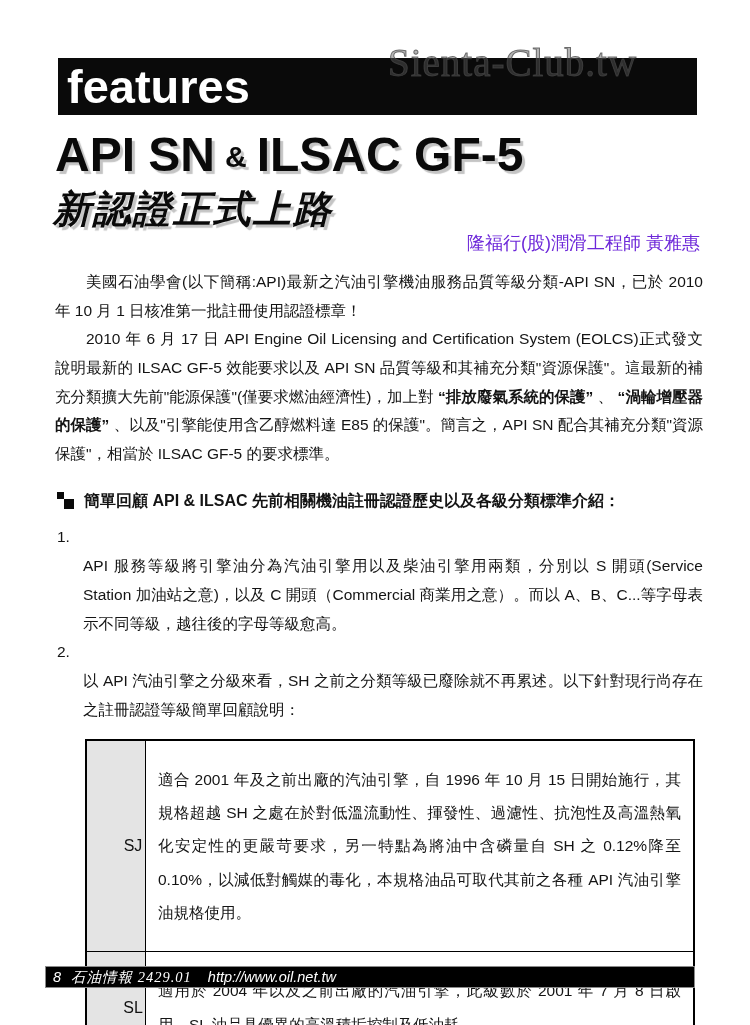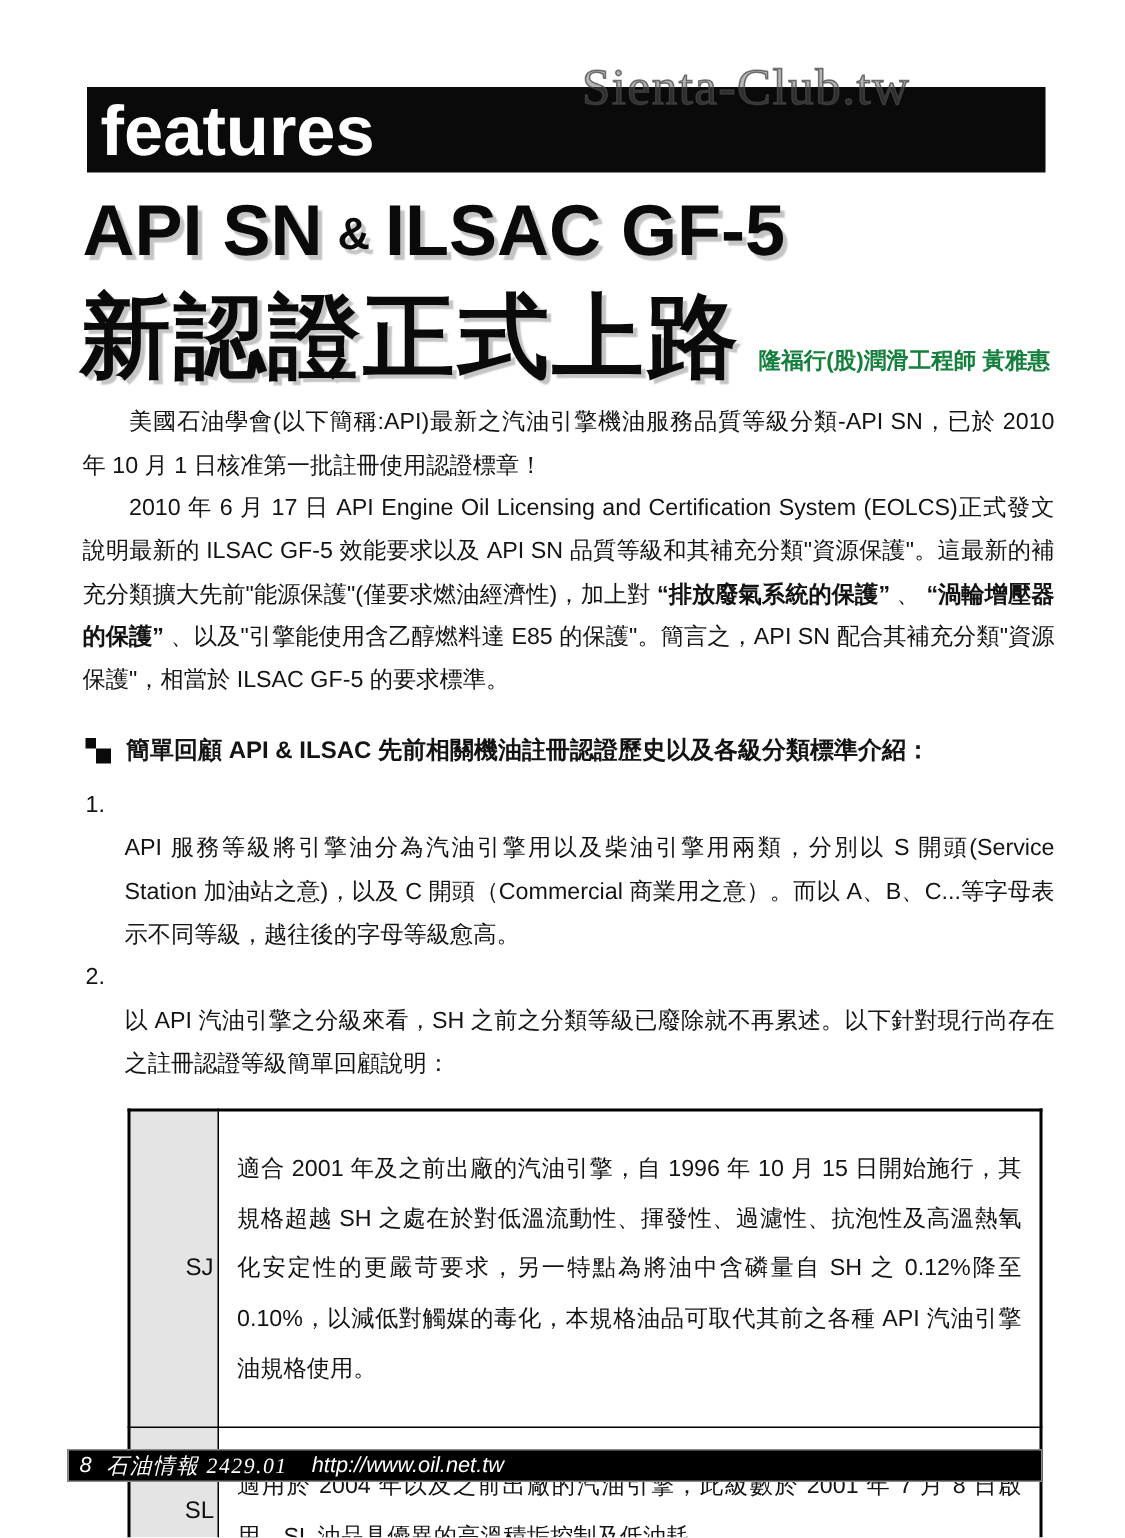--- a/index.html
+++ b/index.html
@@ -23,47 +23,48 @@
     color:#ffffff;
     font-weight:bold;
     font-size:47px;
     line-height:57px;
     padding-left:9px;
     letter-spacing:0px;
   }
   .watermark {
     position:absolute; left:388px; top:40px;
     font-family:"Liberation Serif","DejaVu Serif",serif;
-    font-size:34px;
+    font-size:39px;
     font-weight:normal;
     color:rgba(90,90,90,0.45);
     -webkit-text-stroke:1px rgba(70,70,70,0.75);
     letter-spacing:1px;
     white-space:nowrap;
     z-index:3;
   }
 
   
   .title-en {
     position:absolute; left:55px; top:127px;
     font-size:48px; font-weight:bold; color:#0a0a0a;
     text-shadow:3px 3px 1px #c4c4c4;
     white-space:nowrap;
   }
   .title-en .amp { font-size:30px; margin:0 10px; vertical-align:4px; }
   .title-cjk {
     position:absolute; left:53px; top:184px;
-    font-size:61px; font-weight:bold; color:#0a0a0a;
+    font-size:38px; font-weight:bold; color:#0a0a0a;
     text-shadow:3px 3px 1px #c4c4c4;
     letter-spacing:2px;
     white-space:nowrap;
+    font-style:italic;
   }
   .author {
     position:absolute; right:50px; top:231px;
-    font-size:15px; font-weight:bold; color:#15803d;
+    font-size:18px; font-weight:normal; color:#6d28d9;
     white-space:nowrap;
   }
 
   
   .body-content {
     position:absolute; left:55px; top:268px;
     width:648px;
     font-size:15.5px;
     line-height:1.85;
     text-align:justify;

